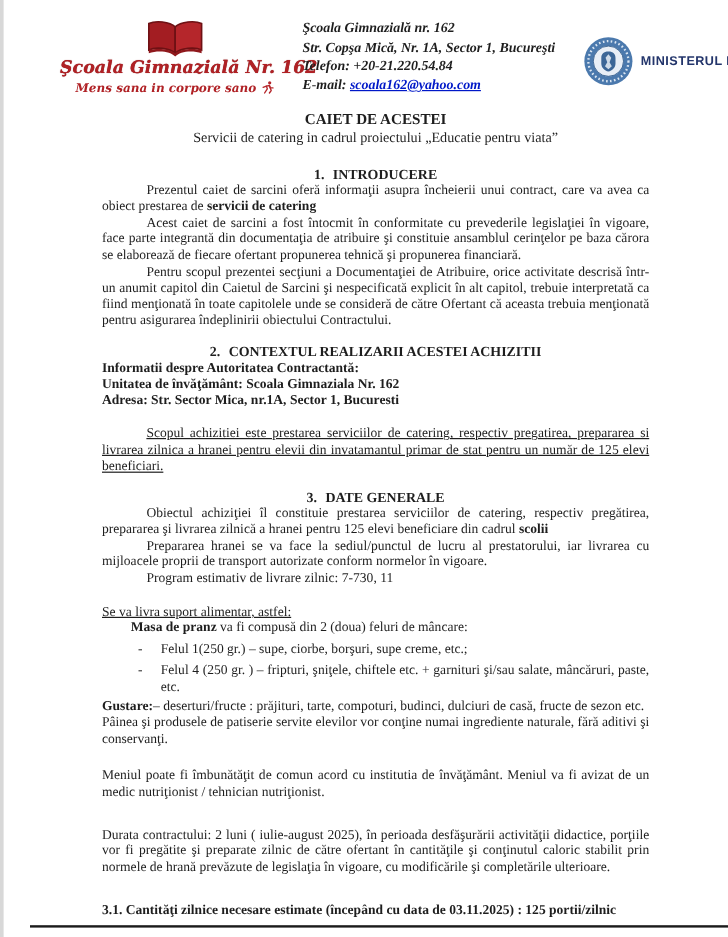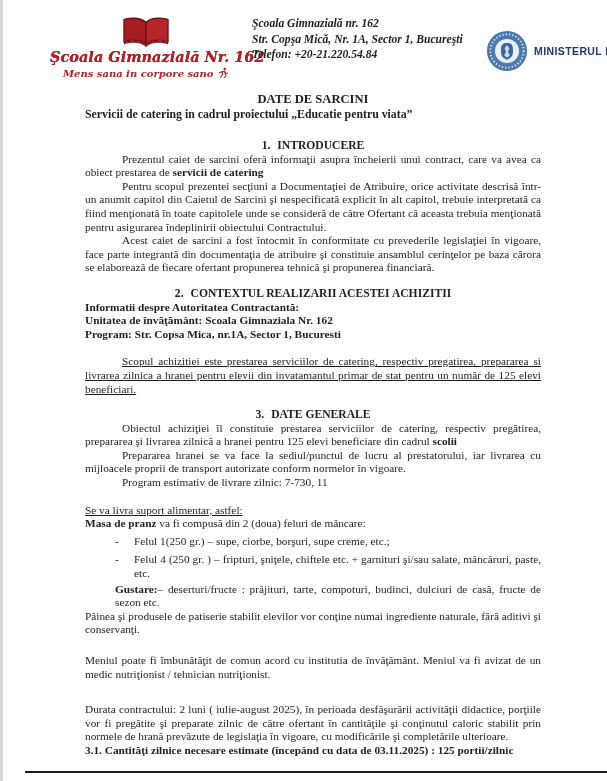--- a/index.html
+++ b/index.html
@@ -41,35 +41,35 @@
   .ministry-label{
     font-family:"Liberation Sans","DejaVu Sans",sans-serif;
     font-size:10.5px;font-weight:600;letter-spacing:.4px;color:var(--ministry-text);
   }
   
   .body{
     position:absolute;left:85px;top:92px;width:456px;
     font-size:11.3px;line-height:13.6px;text-align:justify;
   }
   .doc-title{font-size:12.6px;font-weight:bold;text-align:center;line-height:15px;}
-  .doc-subtitle{font-size:11.8px;font-weight:bold;line-height:15px;margin-bottom:17px;}
+  .doc-subtitle{font-size:11.8px;font-weight:normal;text-align:center;line-height:15px;margin-bottom:17px;}
   .sec-h{font-weight:bold;font-size:11.6px;text-align:center;margin-top:12px;}
   .sec-h .h-num{margin-right:7px;}
   p{margin:0;}
   .ind{text-indent:37px;}
   .bold{font-weight:bold;}
   .gap-top{margin-top:14px;text-decoration:underline;}
   .info{font-weight:bold;text-align:left;}
   .bullets{margin-left:30px;}
   .bullet{display:flex;margin-top:4.5px;}
   .bullet .dash{width:19px;flex:none;}
-  .gustare{margin-left:30px;margin-top:2px;}
+  .gustare{margin-top:2px;}
   .mt3{margin-top:17px;}
   .mt6{margin-top:22px;}
-  .sub-h{font-weight:bold;text-align:left;}
+  .sub-h{font-weight:bold;margin-top:23px;text-align:left;}
   .bottom-rule{position:absolute;left:25px;width:582px;top:771px;height:2px;background:#1b1b1b;}
   .page-edge{position:absolute;left:0;top:0;width:3px;height:781px;background:#d8d8d8;}
 </style>
 </head>
 <body>
 
 <div class="page">
   <div class="page-edge"></div>
 
   <div class="school-logo">
@@ -87,76 +87,77 @@
         <path d="M10 9.5 L4.5 11.5" stroke="#b5262b" stroke-width="2.3" stroke-linecap="round"></path>
         <path d="M15 8.5 L18 17 L15 21" stroke="#b5262b" stroke-width="2.3" fill="none" stroke-linecap="round" stroke-linejoin="round"></path>
       </svg>
     </div>
   </div>
 
   <div class="contact">
     <div>Şcoala Gimnazială nr. 162</div>
     <div>Str. Copşa Mică, Nr. 1A, Sector 1, Bucureşti</div>
     <div>Telefon: +20-21.220.54.84</div>
+    <div><span>E-mail: </span><a href="#">scoala162@yahoo.com</a></div>
   </div>
 
   <div class="ministry">
     <svg viewBox="0 0 44 44" width="42" height="42" aria-hidden="true">
       <circle cx="22" cy="22" r="21" fill="#4b79ad"></circle>
       <circle cx="22" cy="22" r="17.5" fill="none" stroke="#dbe6f2" stroke-width="2" stroke-dasharray="1.4 2.1"></circle>
       <circle cx="22" cy="22" r="13.2" fill="#e8eef6" stroke="#39618f" stroke-width="0.8"></circle>
       <path d="M22 13.5 c-4.2 0 -6.2 2 -6.2 5.8 v4.6 c0 4 3 6 6.2 7.2 c3.2 -1.2 6.2 -3.2 6.2 -7.2 v-4.6 c0 -3.8 -2 -5.8 -6.2 -5.8 z" fill="#3c6697"></path>
       <path d="M22 16 l2.5 3 l-1.5 4 l2 3.5 l-3 2.5 l-3 -2.5 l2 -3.5 l-1.5 -4 z" fill="#e8eef6" opacity="0.85"></path>
     </svg>
     <span class="ministry-label">MINISTERUL EDUCAŢ</span>
   </div>
 
   <div class="body">
 
-    <div class="doc-title">DATE DE SARCINI</div>
+    <div class="doc-title">CAIET DE ACESTEI</div>
     <div class="doc-subtitle">Servicii de catering in cadrul proiectului „Educatie pentru viata”</div>
 
     <div class="sec-h" style="margin-top:0;">
       <span class="h-num">1.</span><span>INTRODUCERE</span>
     </div>
     <p class="ind"><span>Prezentul caiet de sarcini oferă informaţii asupra încheierii unui contract, care va avea ca obiect prestarea de </span><span class="bold">servicii de catering</span></p>
+    <p class="ind">Acest caiet de sarcini a fost întocmit în conformitate cu prevederile legislaţiei în vigoare, face parte integrantă din documentaţia de atribuire şi constituie ansamblul cerinţelor pe baza cărora se elaborează de fiecare ofertant propunerea tehnică şi propunerea financiară.</p>
     <p class="ind">Pentru scopul prezentei secţiuni a Documentaţiei de Atribuire, orice activitate descrisă într-un anumit capitol din Caietul de Sarcini şi nespecificată explicit în alt capitol, trebuie interpretată ca fiind menţionată în toate capitolele unde se consideră de către Ofertant că aceasta trebuia menţionată pentru asigurarea îndeplinirii obiectului Contractului.</p>
-    <p class="ind">Acest caiet de sarcini a fost întocmit în conformitate cu prevederile legislaţiei în vigoare, face parte integrantă din documentaţia de atribuire şi constituie ansamblul cerinţelor pe baza cărora se elaborează de fiecare ofertant propunerea tehnică şi propunerea financiară.</p>
 
     <div class="sec-h">
       <span class="h-num">2.</span><span>CONTEXTUL REALIZARII ACESTEI ACHIZITII</span>
     </div>
     <p class="info">Informatii despre Autoritatea Contractantă:</p>
     <p class="info">Unitatea de învăţământ: Scoala Gimnaziala Nr. 162</p>
-    <p class="info">Program: Str. Copsa Mica,  nr.1A, Sector 1, Bucuresti</p>
+    <p class="info">Adresa: Str. Sector Mica,  nr.1A, Sector 1, Bucuresti</p>
     <p class="ind gap-top">Scopul achizitiei este prestarea serviciilor de catering, respectiv pregatirea, prepararea si livrarea zilnica a hranei pentru elevii din invatamantul primar de stat pentru un număr de 125 elevi beneficiari.</p>
 
     <div class="sec-h">
       <span class="h-num">3.</span><span>DATE GENERALE</span>
     </div>
     <p class="ind"><span>Obiectul achiziţiei îl constituie prestarea serviciilor de catering, respectiv pregătirea, prepararea şi livrarea zilnică a hranei pentru 125 elevi  beneficiare din cadrul </span><span class="bold">scolii</span></p>
     <p class="ind">Prepararea hranei se va face la sediul/punctul de lucru al prestatorului, iar livrarea cu mijloacele proprii de transport autorizate conform normelor în vigoare.</p>
     <p class="ind">Program estimativ de livrare zilnic: 7-730, 11</p>
 
     <p class="gap-top" style="text-align:left;">Se va livra suport alimentar, astfel:</p>
-    <p style="text-align:left;"><span class="bold">Masa de pranz</span><span> va fi compusă din 2 (doua) feluri de mâncare:</span></p>
+    <p style="text-align:left;margin-left:24px;"><span class="bold">Masa de pranz</span><span> va fi compusă din 2 (doua) feluri de mâncare:</span></p>
 
     <div class="bullets">
       <div class="bullet">
         <span class="dash">-</span>
         <span>Felul 1(250 gr.) – supe, ciorbe, borşuri, supe creme, etc.;</span>
       </div>
       <div class="bullet">
         <span class="dash">-</span>
         <span>Felul 4 (250 gr. ) – fripturi, şniţele, chiftele etc. + garnituri şi/sau salate, mâncăruri, paste, etc.</span>
       </div>
     </div>
     <p class="gustare"><span class="bold">Gustare:</span><span>– deserturi/fructe : prăjituri, tarte, compoturi, budinci, dulciuri de casă, fructe de sezon etc.</span></p>
 
-    <p>Pâinea şi produsele de patiserie stabilit elevilor vor conţine numai ingrediente naturale, fără aditivi şi conservanţi.</p>
+    <p>Pâinea şi produsele de patiserie servite elevilor vor conţine numai ingrediente naturale, fără aditivi şi conservanţi.</p>
     <p class="mt3">Meniul poate fi îmbunătăţit de comun acord cu institutia de învăţământ. Meniul va fi avizat de un medic nutriţionist / tehnician nutriţionist.</p>
     <p class="mt6">Durata contractului: 2 luni ( iulie-august  2025), în perioada desfăşurării activităţii didactice, porţiile vor fi pregătite şi preparate zilnic de către ofertant în cantităţile şi conţinutul caloric stabilit prin normele de hrană prevăzute de legislaţia în vigoare, cu modificările şi completările ulterioare.</p>
 
     <p class="sub-h">3.1. Cantităţi zilnice necesare estimate (începând cu data de 03.11.2025) : 125 portii/zilnic</p>
   </div>
 
   <div class="bottom-rule"></div>
 </div>
 
 </body></html>

